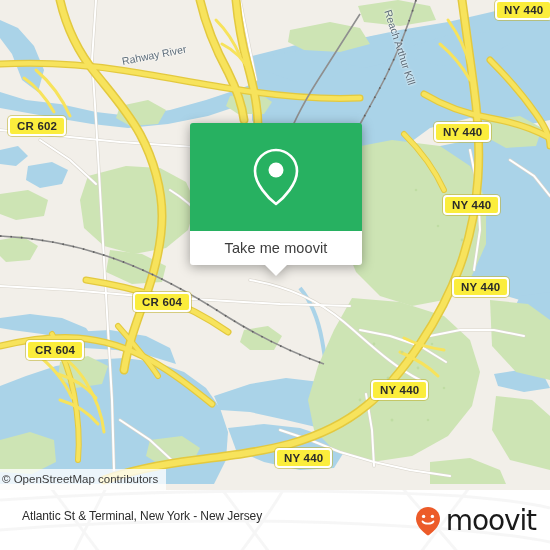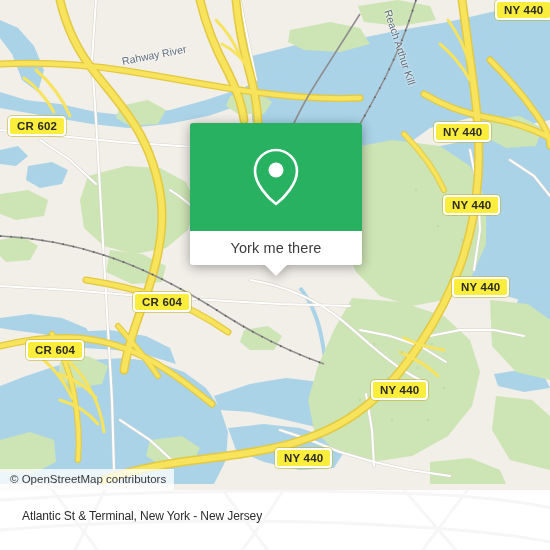--- a/index.html
+++ b/index.html
@@ -115,21 +115,21 @@
     border-right: 11px solid transparent;
     border-top: 11px solid #ffffff;
   }
 
   
   #attribution {
     position: absolute;
     left: 0;
     bottom: 0;
     background: rgba(255,255,255,0.78);
-    padding: 3px 8px 3px 10px;
+    padding: 3px 8px 3px 2px;
     font-family: "Liberation Sans", sans-serif;
     font-size: 11.5px;
     color: #3a3a3a;
     line-height: 15px;
     white-space: nowrap;
   }
 
   
   #footer {
     position: absolute;
@@ -385,21 +385,21 @@
     <div class="shield" style="left:275px; top:448px;">NY 440</div>
 
     <div id="popup">
       <div id="popup-head">
         <svg width="52" height="62" viewBox="0 0 52 62" xmlns="http://www.w3.org/2000/svg">
           <path d="M26 4 C14.4 4 5 13.4 5 25 C5 38 18 52 26 58 C34 52 47 38 47 25 C47 13.4 37.6 4 26 4 Z" fill="none" stroke="#ffffff" stroke-width="2.6" stroke-linejoin="round"></path>
           <circle cx="26" cy="24" r="7.5" fill="#ffffff"></circle>
         </svg>
       </div>
       <div id="popup-foot">
-        <span id="popup-foot-label">York me there</span>
+        <span id="popup-foot-label">Take me moovit</span>
         <div id="popup-tail"></div>
       </div>
     </div>
 
     <div id="attribution">© OpenStreetMap contributors</div>
   </div>
 
   <div id="footer">
 
     <svg id="footer-watermark" width="550" height="120" viewBox="0 0 550 120" xmlns="http://www.w3.org/2000/svg">
@@ -411,14 +411,23 @@
         <path d="M380,0 C410,40 450,80 480,120"></path>
         <path d="M490,0 C460,40 430,80 400,120"></path>
         <path d="M0,70 C120,60 260,58 400,66 C470,70 520,76 550,82"></path>
         <path d="M0,104 C140,94 300,92 440,100 C490,104 526,110 550,114"></path>
         <path d="M0,40 C150,30 320,28 460,36 C510,40 534,44 550,48"></path>
       </g>
     </svg>
 
     <div id="footer-title">Atlantic St &amp; Terminal, New York - New Jersey</div>
 
+    <div id="brand">
+      <svg width="34" height="34" viewBox="0 0 34 34" xmlns="http://www.w3.org/2000/svg">
+        <path d="M17 3 C10.4 3 5 8.4 5 15 C5 22.8 14 29.6 17 31.6 C20 29.6 29 22.8 29 15 C29 8.4 23.6 3 17 3 Z" fill="#ec5b29"></path>
+        <circle cx="12.6" cy="12.4" r="1.7" fill="#ffffff"></circle>
+        <circle cx="21.4" cy="12.4" r="1.7" fill="#ffffff"></circle>
+        <path d="M11.6 17.4 C13.4 20.4 20.6 20.4 22.4 17.4" fill="none" stroke="#ffffff" stroke-width="1.9" stroke-linecap="round"></path>
+      </svg>
+      <span id="brand-word">moovit</span>
+    </div>
   </div>
 </div>
 
 </body></html>

